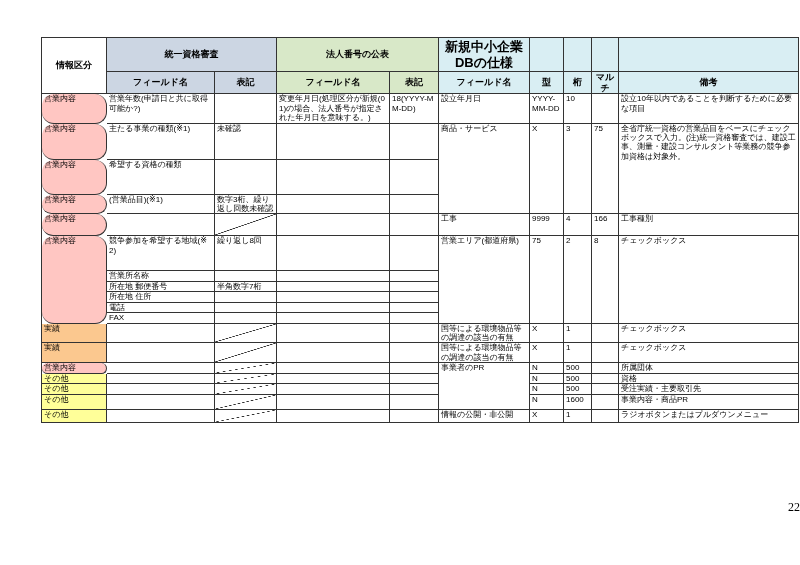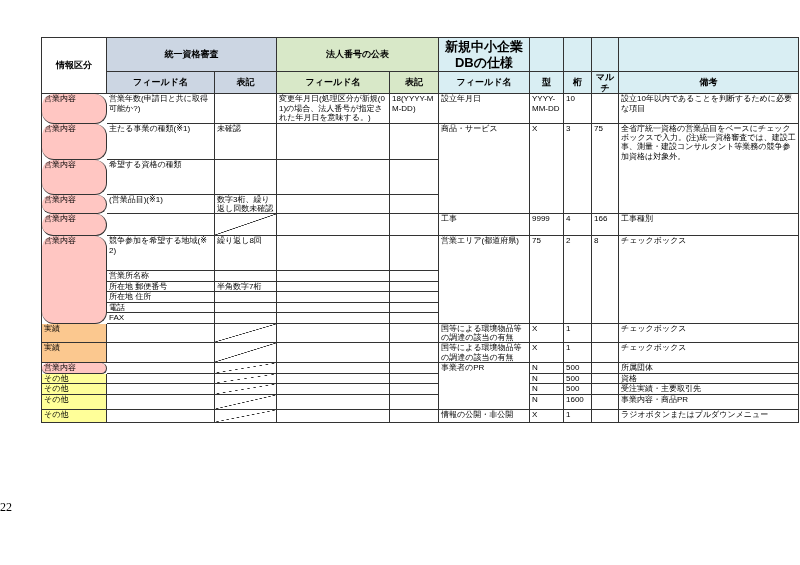--- a/index.html
+++ b/index.html
@@ -24,21 +24,21 @@
   .bg-db{background:var(--db);}
   .bg-sales{background:var(--sales);border-radius:12px;}
   .bg-results{background:var(--results);}
   .bg-other{background:var(--other);}
   .diag{
     background-image:linear-gradient(to bottom right,
       transparent 48.5%, var(--bd) 49.5%, var(--bd) 50.5%, transparent 51.5%);
   }
   .dash-b{border-bottom:1px dashed #555;}
   #page-number{
-    position:absolute;left:0;right:0;top:500px;text-align:left;
+    position:absolute;left:0;right:0;top:500px;text-align:right;
     font-family:"Liberation Serif","DejaVu Serif",serif;font-size:12px;
   }
 </style>
 </head>
 <body>
 
 <table id="spec-table">
   <colgroup>
       <col style="width: 65px;">
       <col style="width: 108px;">

